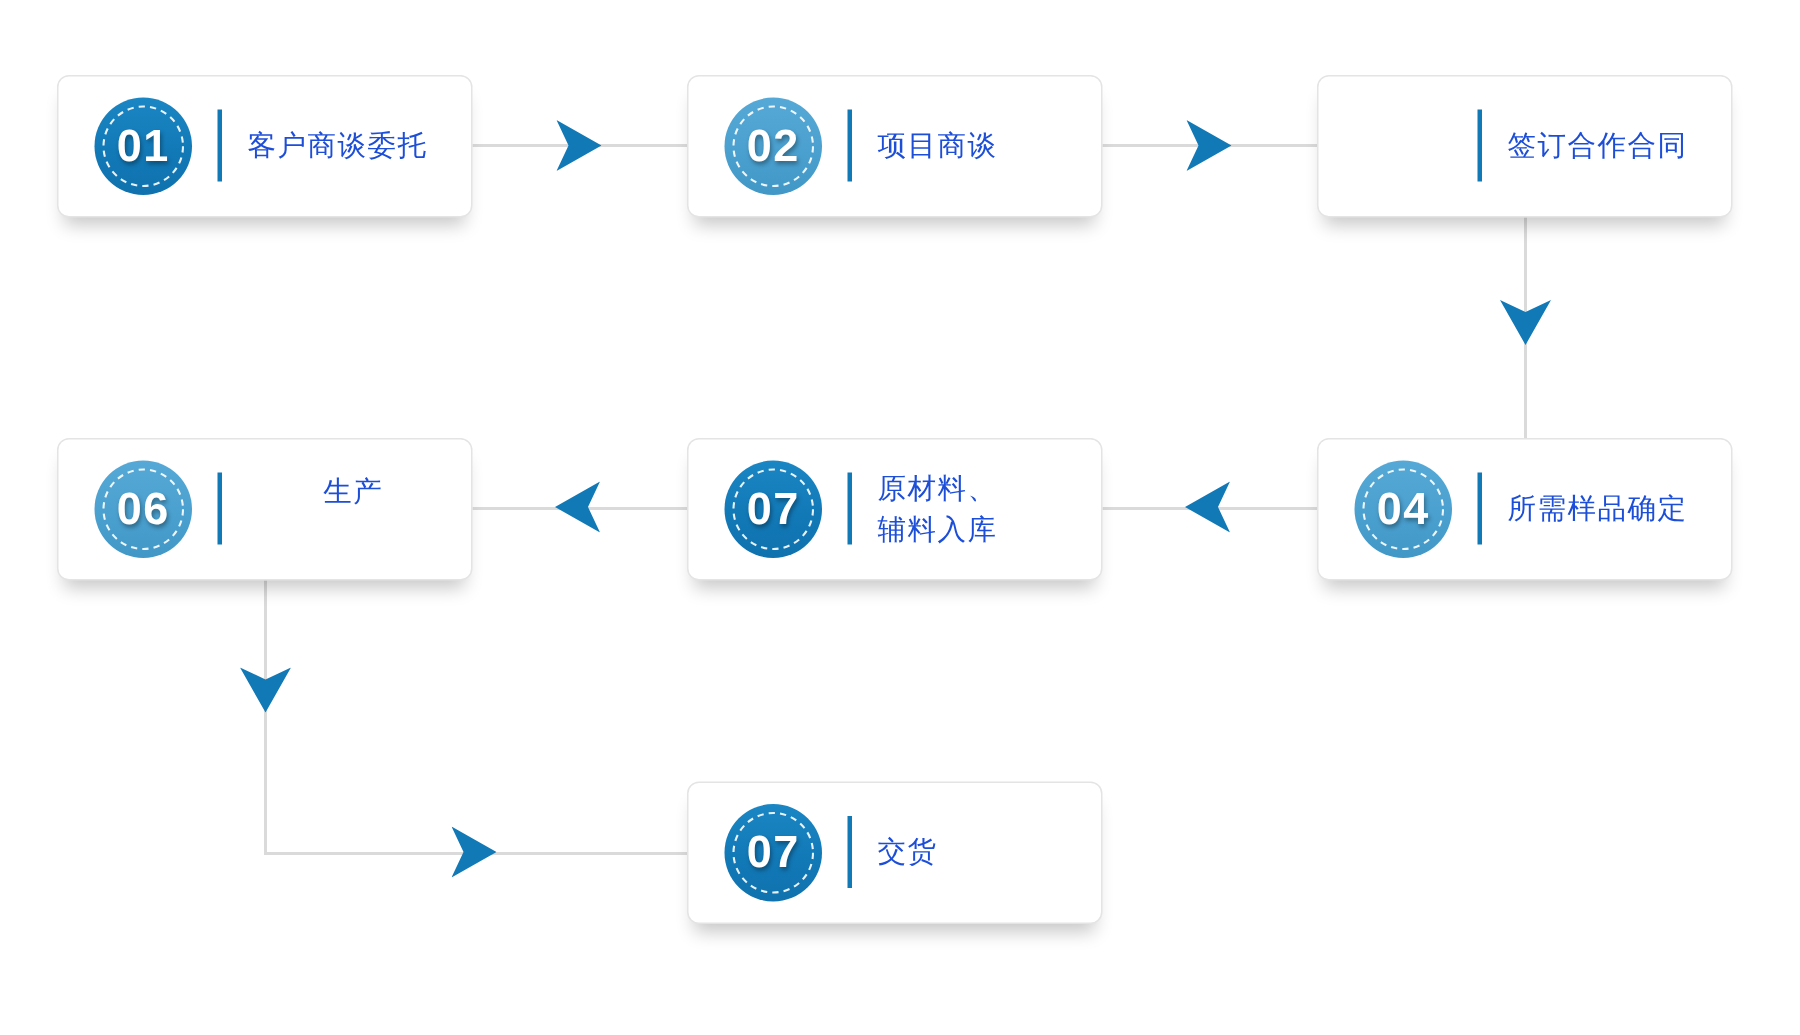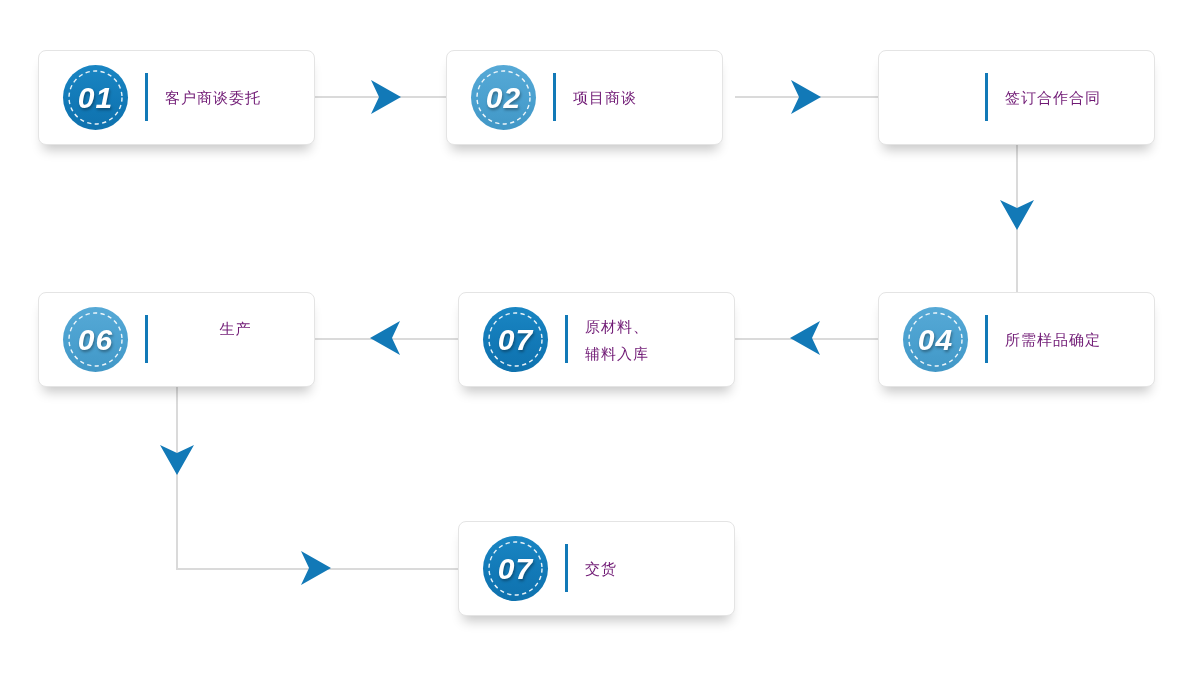--- a/index.html
+++ b/index.html
@@ -7,45 +7,45 @@
   .stage{position:relative;width:1200px;height:690px;background:#ffffff;overflow:hidden;}
 
   
   .step-card{
     position:absolute;width:277px;height:95px;background:#ffffff;
     border:1px solid #e4e4e4;border-radius:8px;
     box-shadow:0 10px 12px -5px rgba(0,0,0,0.22);
     box-sizing:border-box;
   }
   .pos-1{left:38px;top:50px;}
-  .pos-2{left:446px;top:50px;}
+  .pos-2{left:458px;top:50px;}
   .pos-3{left:878px;top:50px;}
   .pos-4{left:878px;top:292px;}
   .pos-5{left:458px;top:292px;}
   .pos-6{left:38px;top:292px;}
   .pos-7{left:458px;top:521px;}
 
   .step-badge{
     position:absolute;left:24px;top:14px;width:65px;height:65px;border-radius:50%;
-    display:flex;align-items:center;justify-content:center;font-style:italic;
+    display:flex;align-items:center;justify-content:center;
   }
   .variant-dark{background:linear-gradient(180deg,#1a86c3 0%,#1279b7 55%,#0f72ae 100%);}
   .variant-light{background:linear-gradient(180deg,#56a9d6 0%,#4aa0cf 55%,#4197c6 100%);}
   .badge-ring{position:absolute;left:0;top:0;width:65px;height:65px;pointer-events:none;}
   .badge-number{
     position:relative;color:#ffffff;font-size:30px;font-weight:bold;letter-spacing:1px;
     text-shadow:1px 2px 3px rgba(0,0,0,0.35);
   }
   .step-divider{
     position:absolute;left:106px;top:22px;width:3px;height:48px;background:#1279b7;
   }
   .step-label{
     position:absolute;left:126px;top:0;bottom:0;right:8px;
     display:flex;flex-direction:column;justify-content:center;
-    font-size:15px;line-height:27px;color:#701a75;white-space:pre-line;letter-spacing:1px;
+    font-size:19px;line-height:27px;color:#1d4ed8;white-space:pre-line;letter-spacing:1px;
   }
   .label-top{justify-content:flex-start;padding-top:22px;text-align:center;}
 
   
   .conn{position:absolute;background:#dadada;}
   .conn-h{height:2px;}
   .conn-v{width:2px;}
   .c12{left:315px;top:96px;width:143px;}
   .c23{left:735px;top:96px;width:143px;}
   .c34{left:1016px;top:145px;height:147px;}

